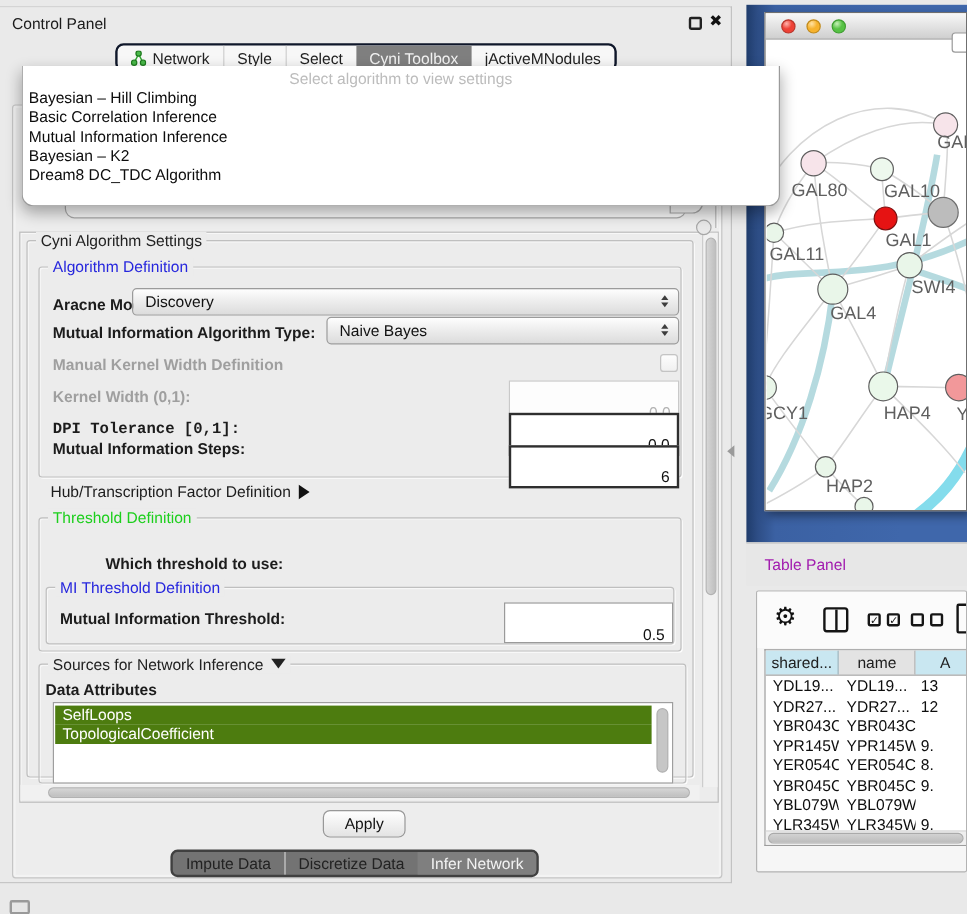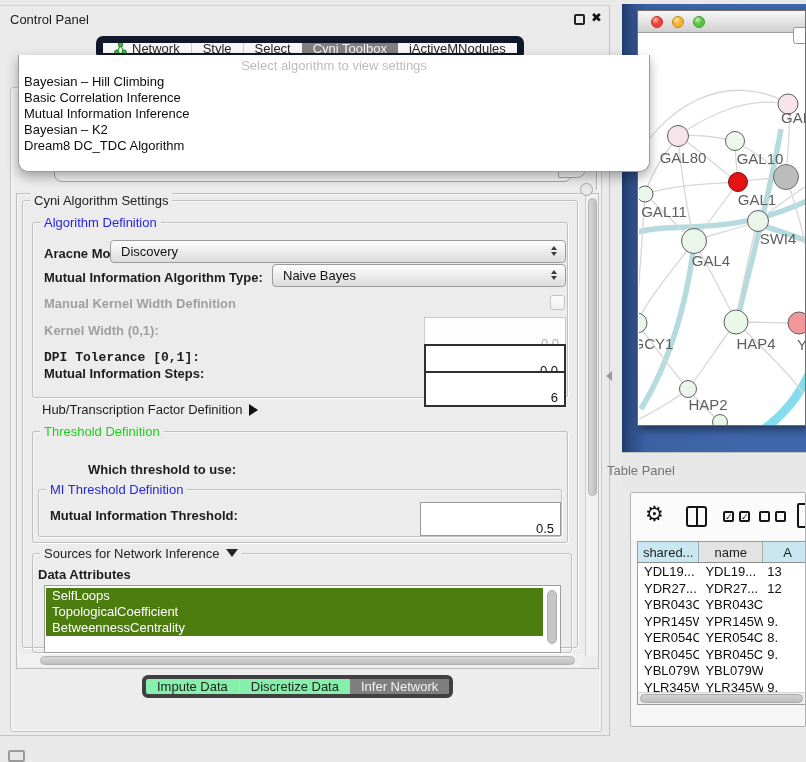--- a/index.html
+++ b/index.html
@@ -9,26 +9,26 @@
 
   
   #control-window { left:0; top:5px; width:610px; height:731px; background:#eaeaea;
     border-top:1px solid #d4d4d4; border-right:1px solid #c2c2c2; border-bottom:1px solid #c6c6c6; }
   #cp-title { left:10px; top:6px; font-size:13px; color:#1b1b1b; }
   #float-icon { left:574px; top:8px; width:11px; height:11px; border:2px solid #222; border-radius:2px; }
   #close-icon { left:591px; top:4px; font-size:13px; font-weight:bold; color:#111; }
 
   
   #top-tabbar { left:96px; top:30px; height:24px; display:inline-flex; align-items:stretch;
-    background:#f7f7f7; border:7px solid #0f172a; border-radius:7px; overflow:hidden; z-index:3; }
+    background:#f7f7f7; border:2px solid #0f172a; border-radius:7px; overflow:hidden; z-index:3; }
   .tab { display:flex; align-items:center; gap:5px; padding:0 11px; font-size:13px; color:#222; white-space:nowrap; }
   .tab.sep { border-left:1px solid #cfcfcf; }
   .tab.selected { background:#7f7f7f; color:#f3f3f3; }
-  #bottom-tabbar { left:142px; top:669px; height:23px; display:inline-flex; align-items:stretch;
-    background:#86efac; border:4px solid #404040; border-radius:6px; overflow:hidden; }
+  #bottom-tabbar { left:142px; top:702px; height:23px; display:inline-flex; align-items:stretch;
+    background:#737373; border:2px solid #404040; border-radius:6px; overflow:hidden; }
 
   
   #content-panel { left:10px; top:81px; width:592px; height:645px; background:#ededed;
     border:1px solid #c5c5c5; border-radius:3px; box-shadow: inset 0 0 0 2px #f3f3f3; }
 
   
   .frag-line { width:0; border-left:1px solid #b3b3b3; box-shadow:1px 0 0 #fafafa; }
   #frag-combo-focus { left:576px; top:92px; width:16px; height:27px; background:#e3ecf7;
     border:2px solid #6ca0dc; border-left:none; border-radius:0 8px 8px 0; box-shadow:0 0 4px #7fb0e8; z-index:5; }
   #frag-combo2 { left:558px; top:146px; width:28px; height:26px; background:#f4f4f4;
@@ -107,21 +107,21 @@
   .light { position:absolute; top:5px; width:12px; height:12px; border-radius:50%; }
   #light-red { left:13px; background:radial-gradient(circle at 35% 28%, #ffb4ad, rgba(255,255,255,0) 45%), #ee4136; border:1px solid #b9362c; }
   #light-yellow { left:34px; background:radial-gradient(circle at 35% 28%, #ffe2a5, rgba(255,255,255,0) 45%), #f6b22d; border:1px solid #c08a1c; }
   #light-green { left:55px; background:radial-gradient(circle at 35% 28%, #c6f0b8, rgba(255,255,255,0) 45%), #57c245; border:1px solid #3f9e31; }
   #net-corner-box { position:absolute; right:-4px; top:16px; width:16px; height:17px; background:#fff; border:1px solid #999; border-radius:3px; }
   #net-canvas { position:absolute; left:1px; top:23px; width:167px; height:392px; }
   #net-canvas svg { display:block; }
 
   
   #table-panel-bar { left:622px; top:452px; width:184px; height:36px; background:#e7e7e7; border-top:1px solid #c2c2c2; }
-  #table-panel-title { left:607px; top:463px; font-size:13px; color:#737373; }
+  #table-panel-title { left:637px; top:463px; font-size:13px; color:#a21caf; }
   #table-window { left:630px; top:492px; width:176px; height:235px; background:#f6f6f6; border:1px solid #b3b3b3; border-radius:2px; overflow:hidden; }
   #table-toolbar { position:absolute; left:0; top:0; right:0; height:47px; background:#fbfbfb; }
   #gear-icon { position:absolute; left:14px; top:9px; font-size:21px; color:#111; font-family:"DejaVu Sans",sans-serif; }
   #columns-icon { position:absolute; left:55px; top:13px; width:21px; height:21px; border:2px solid #141414; border-radius:3px; }
   #columns-icon i { position:absolute; left:8px; top:0; bottom:0; width:2px; background:#141414; }
   .cb-pair { position:absolute; top:18px; display:flex; gap:5px; }
   .cb { width:11px; height:11px; border:2px solid #151515; border-radius:2px; font-size:9px; line-height:8px; text-align:center; color:#151515; font-weight:bold; }
   #doc-icon { position:absolute; left:166px; top:10px; width:16px; height:25px; border:2px solid #141414; border-radius:2px; background:#fbfbfb; }
 
   #table-grid { position:absolute; left:6px; top:48px; width:176px; height:164px; background:#fff; border:1px solid #9c9c9c; border-right:none; overflow:hidden; }
@@ -245,21 +245,20 @@
   <div class="grp-title t-blue" style="left:46px; top:476px;">MI Threshold Definition</div>
   <div class="lbl b" style="left:50px; top:502px; z-index:2;">Mutual Information Threshold:</div>
   <div class="tf" style="left:420px; top:496px; width:141px; z-index:2;">0.5</div>
 
   <div class="grp" style="left:32px; top:547px; width:540px; height:100px; z-index:2;"></div>
   <div class="grp-title" style="left:40px; top:540px;"><span>Sources for Network Inference</span><span class="tri-down"></span></div>
   <div class="lbl b" style="left:38px; top:561px; z-index:2;">Data Attributes</div>
   <div class="abs" id="attr-list" style="z-index:2;">
       <div class="attr-item sel">SelfLoops</div>
       <div class="attr-item sel">TopologicalCoefficient</div>
-      <div class="attr-item sel">BetweennessCentrality</div>
     </div>
   <div class="abs" id="attr-scroll-thumb" style="z-index:3;"></div>
 
   <div class="abs" id="apply-button">Apply</div>
 
   <div class="abs" id="bottom-tabbar">
       <div class="tab">
         <span>Impute Data</span>
       </div>
       <div class="tab sep">

